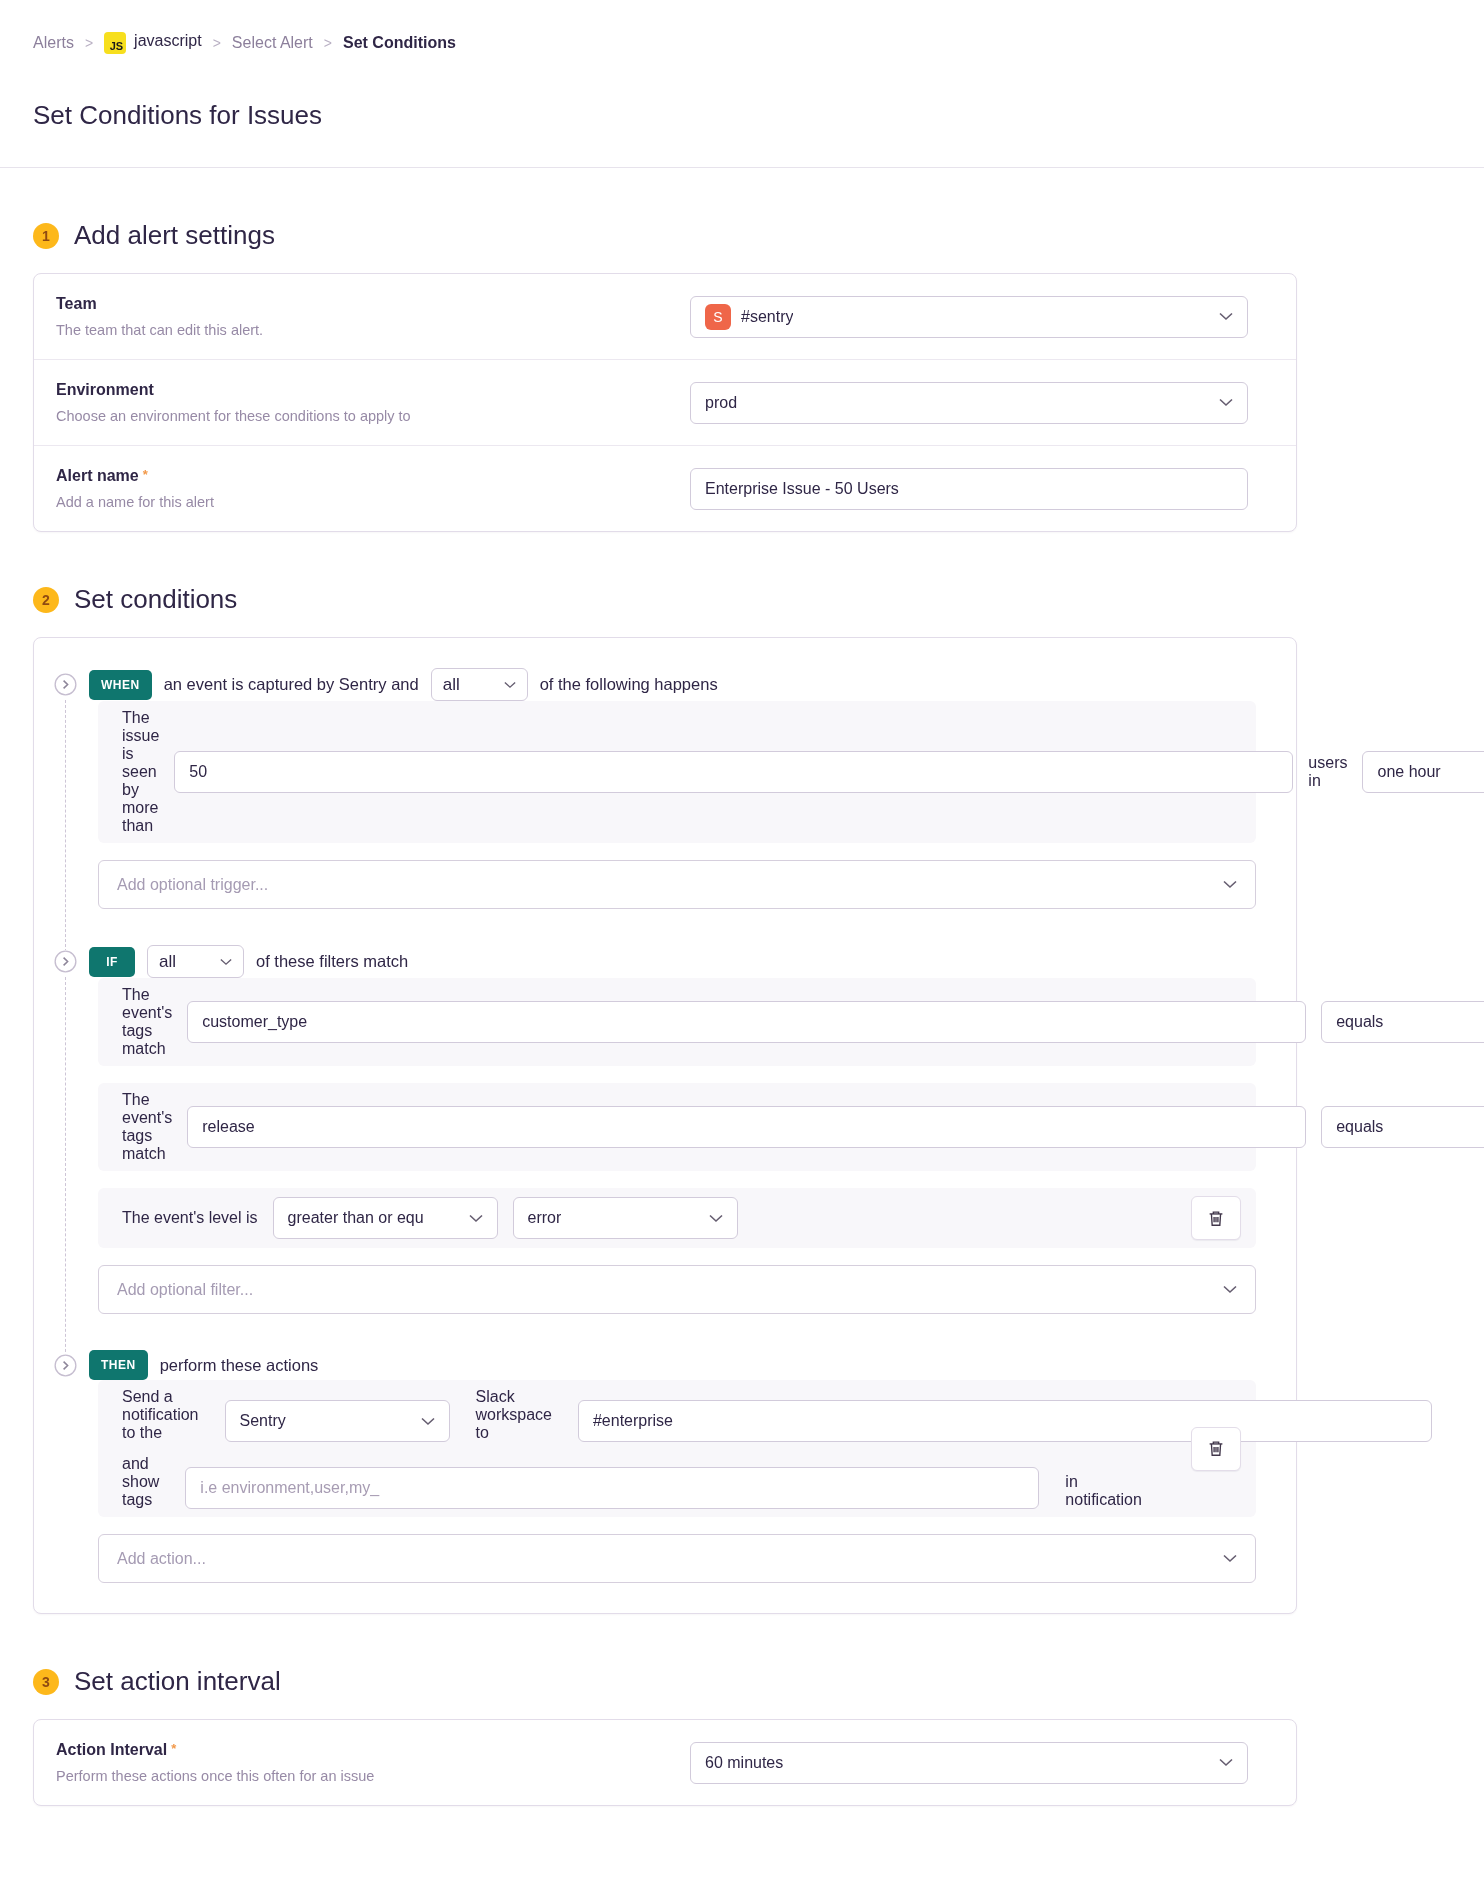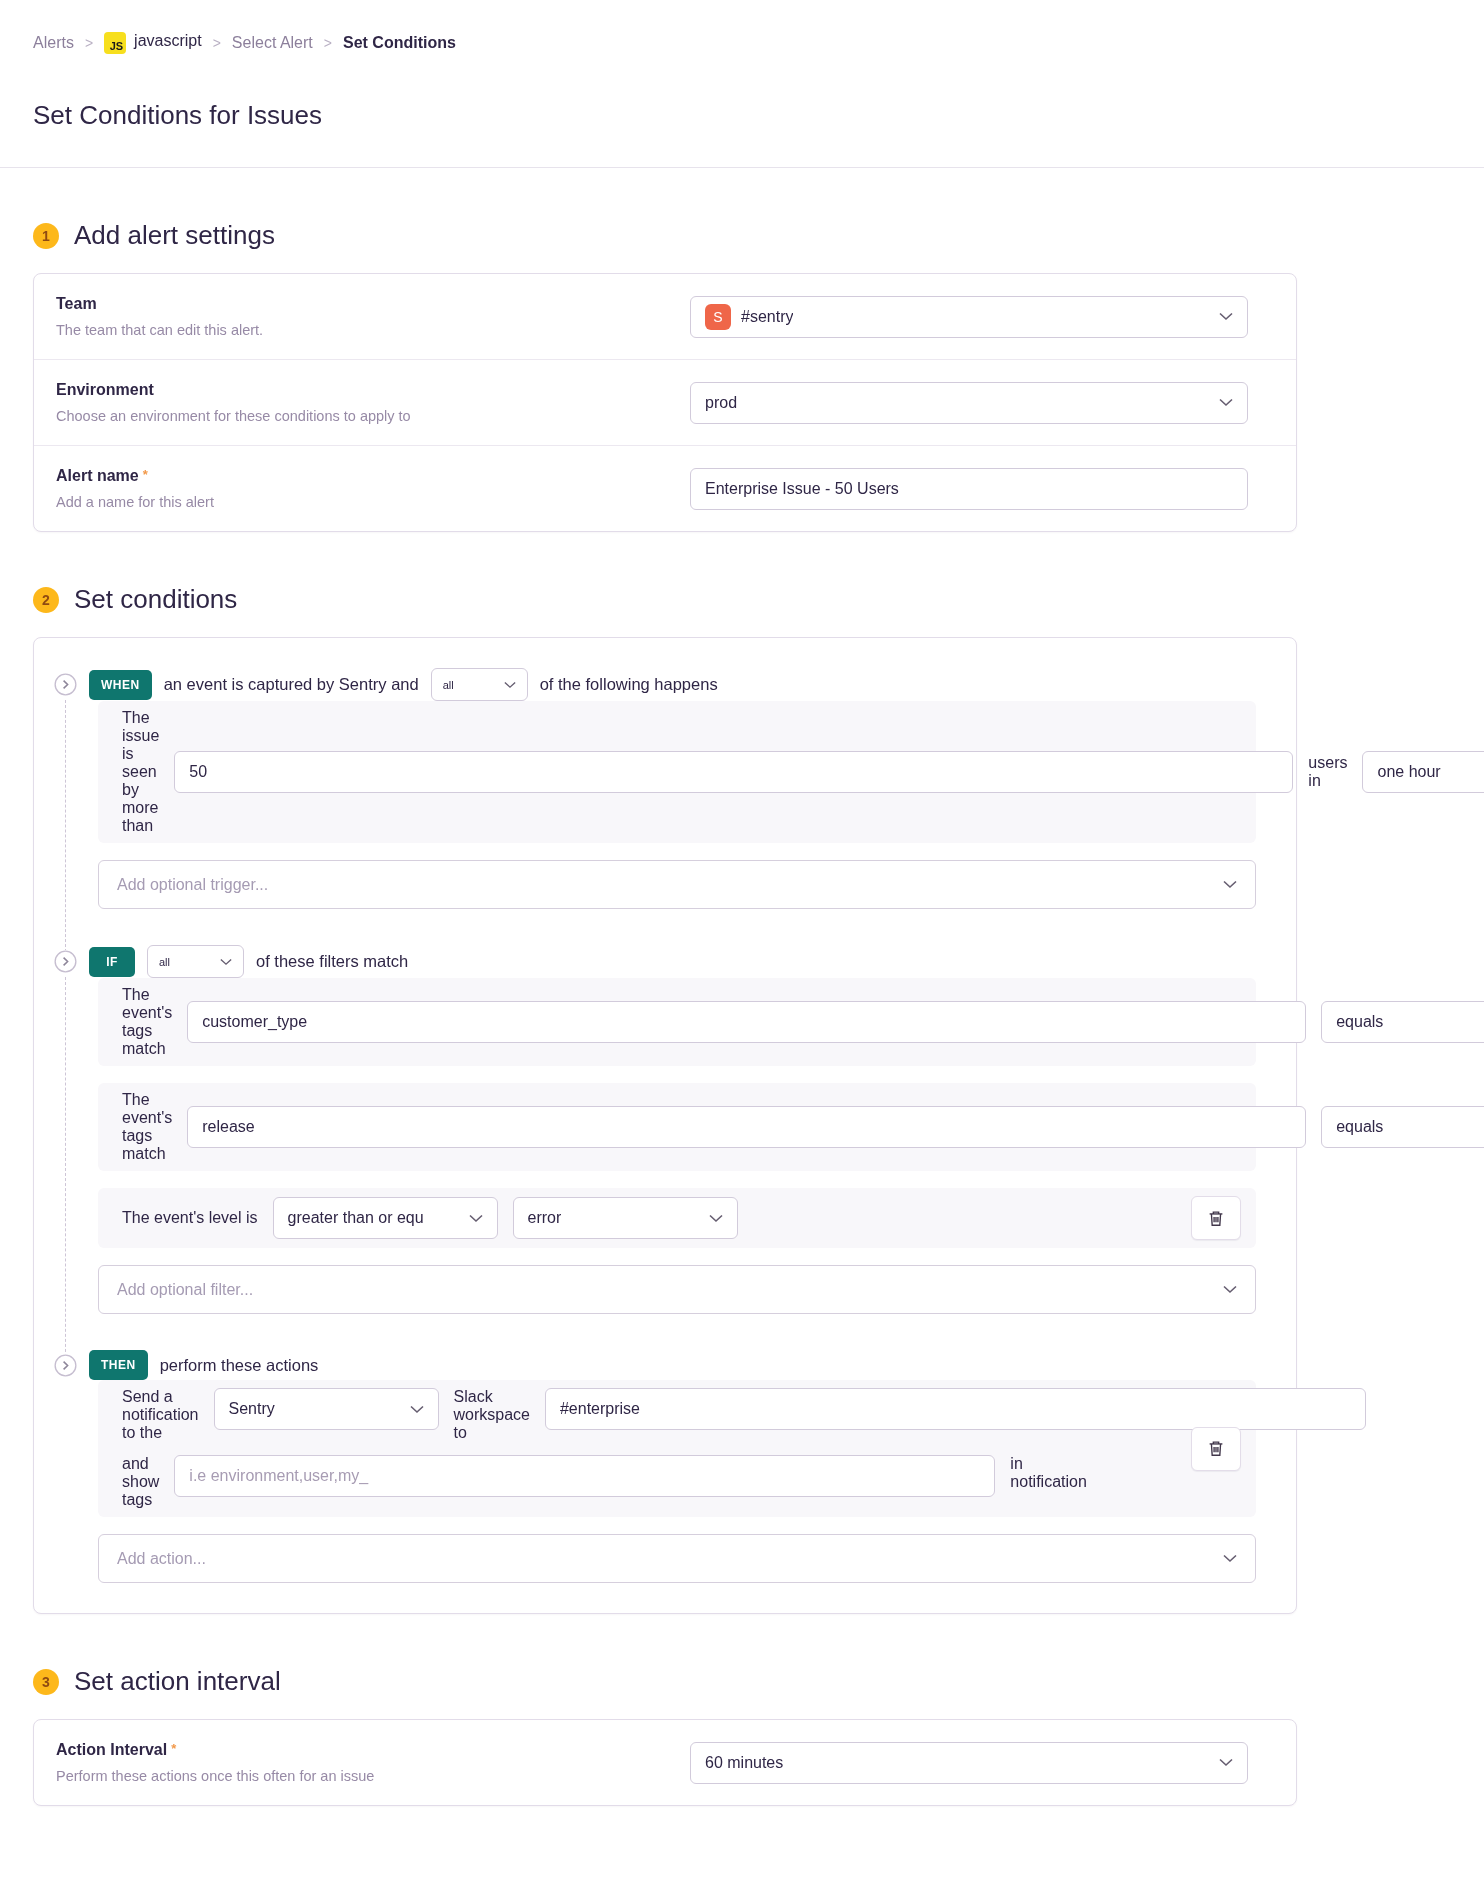--- a/index.html
+++ b/index.html
@@ -49,37 +49,37 @@
   input.text::placeholder { color:#a79cb3; }
 
   .panel-cond { padding:30px 40px 30px 20px; }
   .cond-group { position:relative; }
   .cond-group + .cond-group { margin-top:36px; }
   .connector { position:absolute; left:11px; top:32px; bottom:-48px; border-left:1px dashed #cdc5d6; }
   .group-head { display:flex; align-items:center; gap:12px; font-size:16.5px; position:relative; }
   .chev-circle { width:23px; height:23px; flex:none; background:#fff; border-radius:50%; position:relative; z-index:1; cursor:pointer; }
   .badge { background:#0f766e; color:#fff; font-size:12px; font-weight:700; letter-spacing:0.5px;
     border-radius:5px; min-width:46px; text-align:center; padding:8px 12px; }
-  .mini-select { height:33px; min-width:97px; padding:0 11px; font-size:11px; display:inline-flex;
+  .mini-select { height:33px; min-width:97px; padding:0 11px; font-size:17px; display:inline-flex;
     justify-content:space-between; align-items:center; gap:10px; border:1px solid #d2cbdb;
     border-radius:6px; background:#fff; cursor:pointer; }
   .rows { margin-left:44px; display:flex; flex-direction:column; gap:17px; position:relative; z-index:1; }
   .gray-row { background:#f8f7fa; border-radius:6px; padding:8px 15px 8px 24px; display:flex;
     align-items:center; gap:15px; min-height:60px; font-size:16px; }
   .add-bar { border:1px solid #d6cfdd; border-radius:6px; height:49px; display:flex; align-items:center;
     justify-content:space-between; padding:0 18px; color:#a59bb3; font-size:16px; background:#fff; cursor:pointer; }
   .trash-btn { margin-left:auto; width:50px; height:44px; background:#fff; border:1px solid #e3dde9;
     border-radius:6px; display:flex; align-items:center; justify-content:center;
     box-shadow:0 1px 1px rgba(40,30,60,0.06); cursor:pointer; flex:none; }
   .w-num { width:114px; flex:none; }
   .w-md  { width:261px; flex:none; }
   .w-sel { width:225px; flex:none; }
   .gray-row .select, .gray-row input.text { height:42px; }
   .action-lines { display:flex; flex-direction:column; gap:13px; }
-  .action-line { display:flex; align-items:flex-start; gap:15px; }
+  .action-line { display:flex; align-items:flex-end; gap:26px; }
 
   svg { display:block; }
 </style>
 </head>
 <body>
 
 <div class="top">
   <div class="breadcrumb">
     <span class="crumb">Alerts</span>
     <span class="crumb-sep">&gt;</span>

